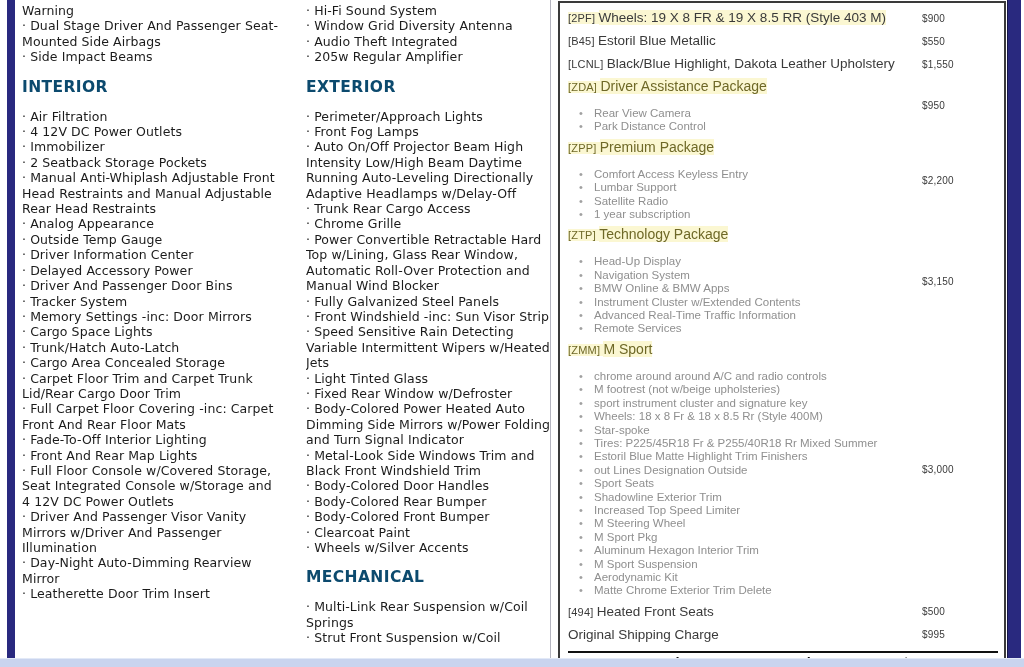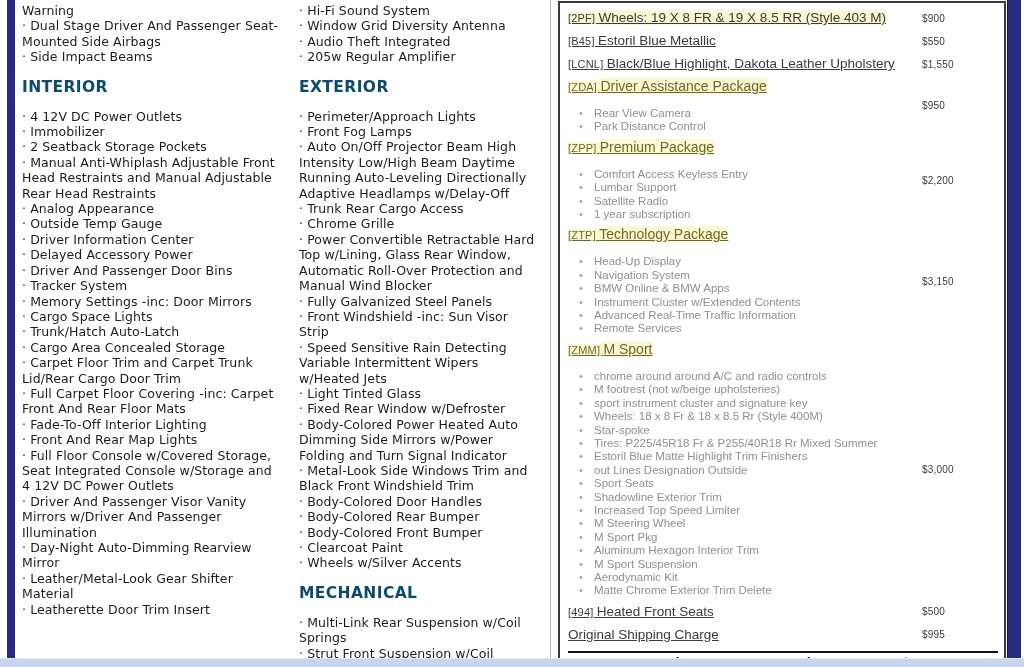--- a/index.html
+++ b/index.html
@@ -13,35 +13,35 @@
   *{box-sizing:border-box;margin:0;padding:0;}
   html,body{width:1024px;height:667px;overflow:hidden;background:#fff;}
   body{position:relative;font-family:"DejaVu Sans",sans-serif;}
 
   .accent-bar{position:absolute;top:0;height:658px;background:var(--accent);z-index:5;}
   .accent-bar.left{left:7px;width:8px;}
   .accent-bar.right{left:1007px;width:14px;border-left:1px solid #15154a;}
   .bottom-strip{position:absolute;left:0;bottom:0;width:1024px;height:9px;background:var(--strip);border-top:1px solid #e2e9f7;z-index:9;}
 
   
-  .features{position:absolute;left:22px;top:0;width:529px;height:658px;display:flex;gap:17px;
-            border-right:1px solid #b5b5c0;padding:3px 15px 0 0;overflow:hidden;}
+  .features{position:absolute;left:22px;top:0;width:529px;height:658px;display:flex;gap:24px;
+            border-right:1px solid #b5b5c0;padding:3px 0 0 0;overflow:hidden;}
   .feat-col{width:260px;overflow:hidden;}
   .feat-col.c2{flex:1;}
   .feat-item{font-size:12.5px;line-height:15.4px;color:#1b1b1b;letter-spacing:0.1px;}
   .sec-header{font-size:15.5px;font-weight:700;color:#0c4a6e;letter-spacing:0.4px;margin:13px 0 13px 0;}
 
   
   .options-panel{position:absolute;left:558px;top:1px;width:448px;height:657px;
                  border:2px solid var(--pborder);border-bottom:none;background:#fff;
                  padding:6px 6px 0 8px;overflow:hidden;z-index:2;
                  font-family:"Liberation Sans",sans-serif;}
   .opt-row{display:flex;align-items:center;margin-bottom:5px;}
   .opt-left{flex:1;min-width:0;padding-right:4px;}
-  .opt-head{font-size:13.5px;line-height:17px;color:#3a3a3a;text-decoration:underline;}
+  .opt-head{font-size:13.5px;line-height:17px;color:#3a3a3a;}
   .pkg .opt-head{color:var(--pkg);font-size:14px;}
   .opt-code{font-size:11px;letter-spacing:0.2px;}
   .opt-head.hl .opt-code,.opt-head.hl .opt-label{background:var(--hl);}
   .opt-bullets{margin-top:11px;}
   .opt-bullet{position:relative;padding-left:26px;font-size:11.5px;line-height:13.4px;color:var(--detail);}
   .opt-bullet::before{content:"•";position:absolute;left:11px;top:0;color:#a0a0a0;font-size:11px;}
   .opt-price{width:76px;flex:0 0 76px;font-size:10px;color:#3a3a3a;letter-spacing:0.2px;}
   .total-row{display:flex;align-items:center;border-top:2px solid #111;margin-top:8px;padding-top:2px;}
   .total-label{flex:1;font-size:14.5px;font-weight:700;color:#111;letter-spacing:0.2px;}
   .total-price{width:96px;flex:0 0 96px;font-size:14.5px;font-weight:700;color:#111;}
@@ -51,20 +51,21 @@
 
 <div class="accent-bar left"></div>
 <div class="accent-bar right"></div>
 
 <div class="features">
   <div class="feat-col c1">
       <div class="feat-item">Warning</div>
       <div class="feat-item">· Dual Stage Driver And Passenger Seat-Mounted Side Airbags</div>
       <div class="feat-item">· Side Impact Beams</div>
       <div class="sec-header">INTERIOR</div>
+      <div class="feat-item">· Air Filtration</div>
       <div class="feat-item">· 4 12V DC Power Outlets</div>
       <div class="feat-item">· Immobilizer</div>
       <div class="feat-item">· 2 Seatback Storage Pockets</div>
       <div class="feat-item">· Manual Anti-Whiplash Adjustable Front Head Restraints and Manual Adjustable Rear Head Restraints</div>
       <div class="feat-item">· Analog Appearance</div>
       <div class="feat-item">· Outside Temp Gauge</div>
       <div class="feat-item">· Driver Information Center</div>
       <div class="feat-item">· Delayed Accessory Power</div>
       <div class="feat-item">· Driver And Passenger Door Bins</div>
       <div class="feat-item">· Tracker System</div>
@@ -72,21 +73,20 @@
       <div class="feat-item">· Cargo Space Lights</div>
       <div class="feat-item">· Trunk/Hatch Auto-Latch</div>
       <div class="feat-item">· Cargo Area Concealed Storage</div>
       <div class="feat-item">· Carpet Floor Trim and Carpet Trunk Lid/Rear Cargo Door Trim</div>
       <div class="feat-item">· Full Carpet Floor Covering -inc: Carpet Front And Rear Floor Mats</div>
       <div class="feat-item">· Fade-To-Off Interior Lighting</div>
       <div class="feat-item">· Front And Rear Map Lights</div>
       <div class="feat-item">· Full Floor Console w/Covered Storage, Seat Integrated Console w/Storage and 4 12V DC Power Outlets</div>
       <div class="feat-item">· Driver And Passenger Visor Vanity Mirrors w/Driver And Passenger Illumination</div>
       <div class="feat-item">· Day-Night Auto-Dimming Rearview Mirror</div>
-      <div class="feat-item">· Leather/Metal-Look Gear Shifter Material</div>
       <div class="feat-item">· Leatherette Door Trim Insert</div>
     </div>
   <div class="feat-col c2">
       <div class="feat-item">· Hi-Fi Sound System</div>
       <div class="feat-item">· Window Grid Diversity Antenna</div>
       <div class="feat-item">· Audio Theft Integrated</div>
       <div class="feat-item">· 205w Regular Amplifier</div>
       <div class="sec-header">EXTERIOR</div>
       <div class="feat-item">· Perimeter/Approach Lights</div>
       <div class="feat-item">· Front Fog Lamps</div>

